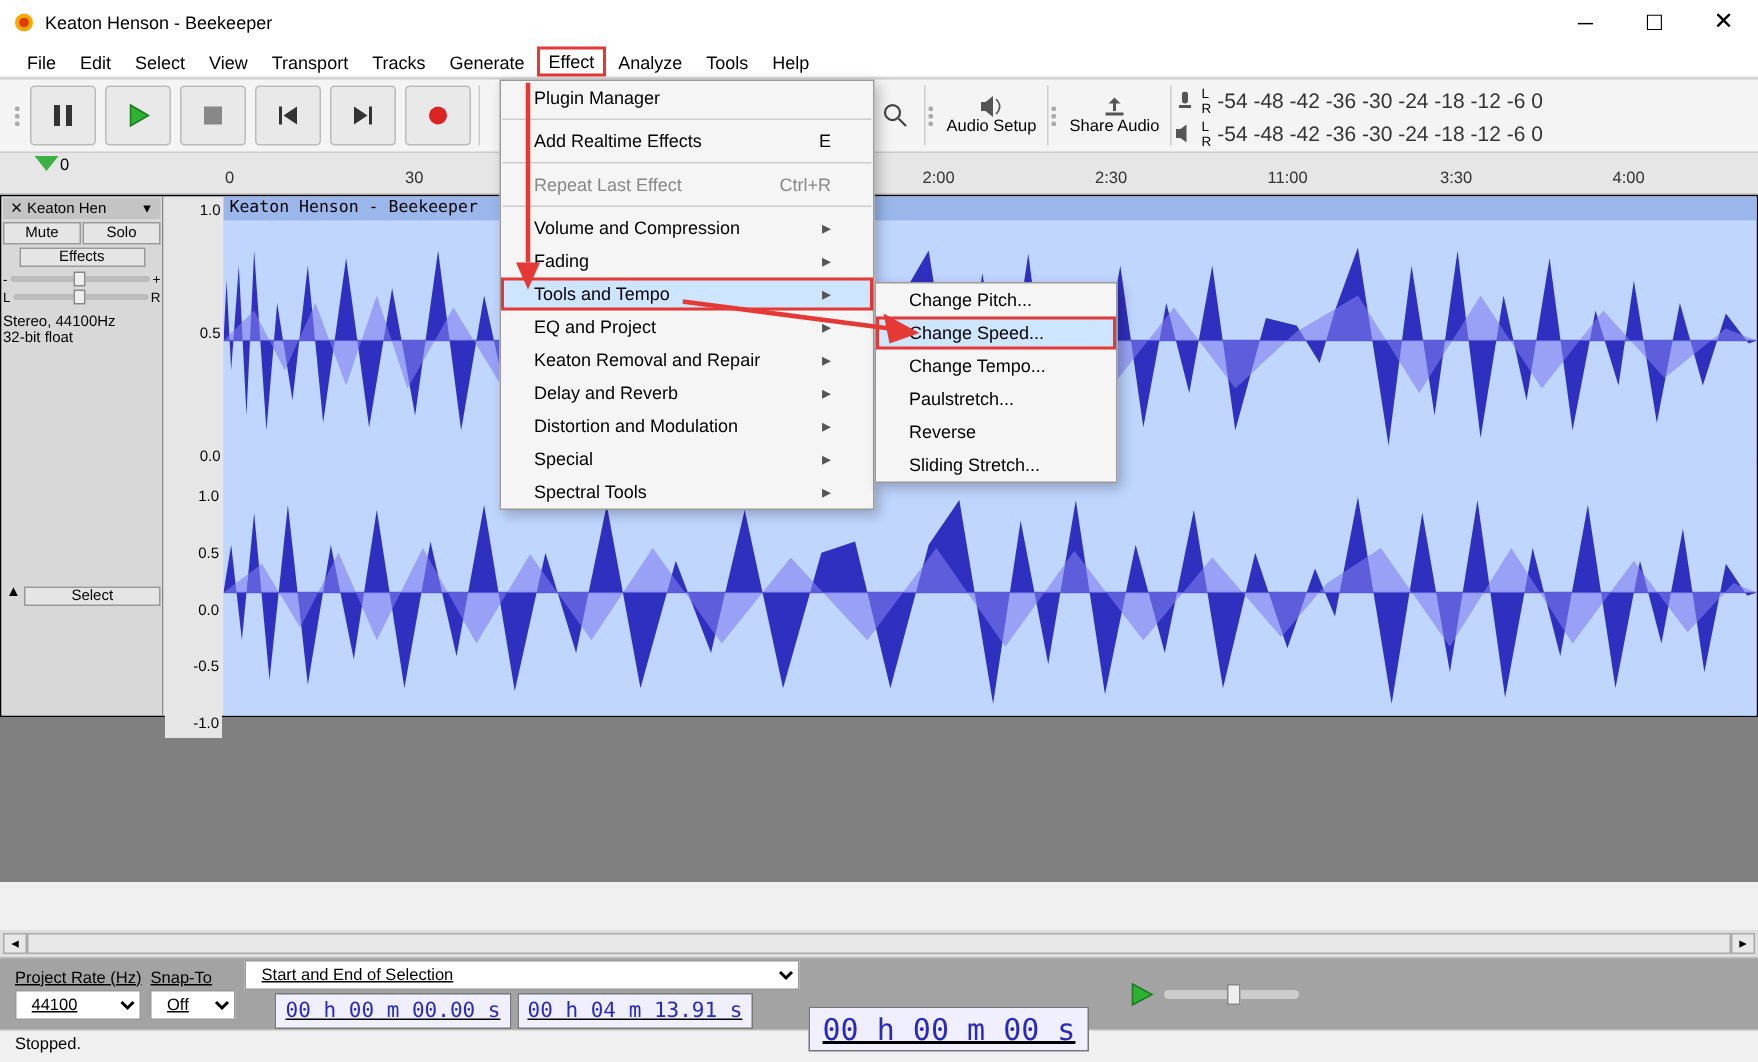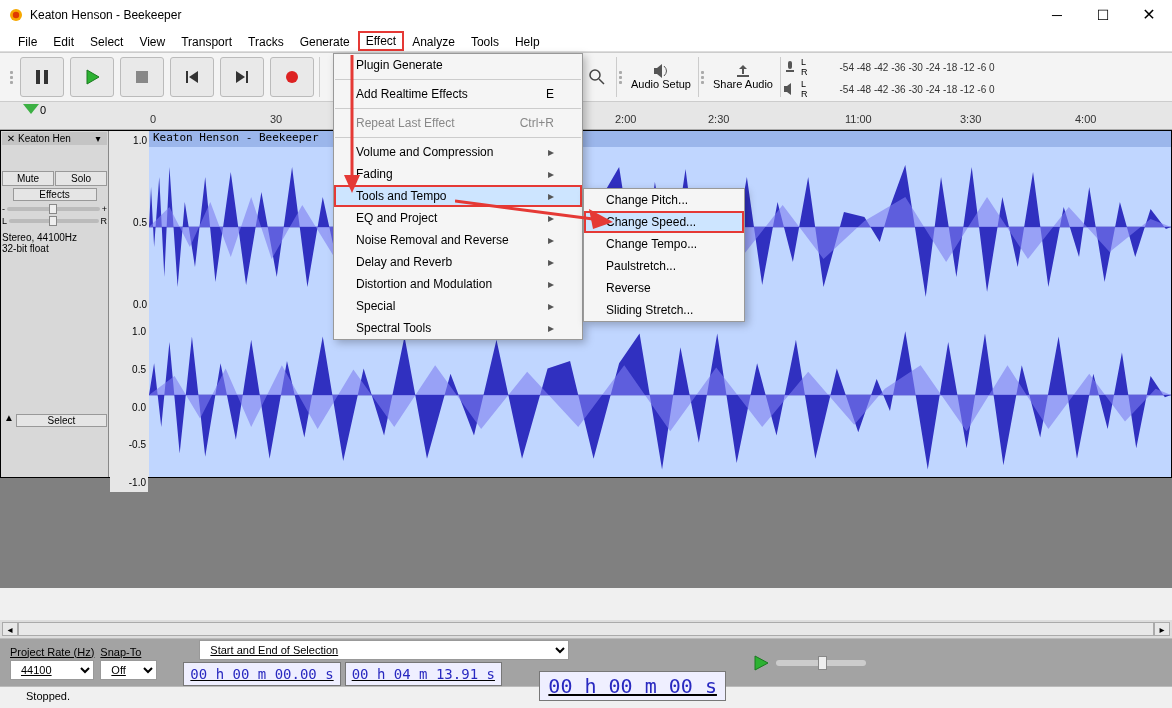--- a/index.html
+++ b/index.html
@@ -21,38 +21,38 @@
   
   .toolbar { height: 50px; background: #f4f4f4; display: flex; align-items: center; padding: 4px 8px; border-top: 1px solid #ccc; border-bottom: 1px solid #ccc; position: relative; }
   .tb-section { display:flex; align-items:center; border-left:1px solid #ccc; height: 100%; padding: 0 2px;}
   .tb-section:first-child { border-left:none; }
   .grip { width:5px; height:30px; display:flex; flex-direction:column; justify-content:center; gap:2px; margin-right:2px;}
   .grip span{width:3px;height:3px;background:#aaa;border-radius:1px;}
   .tb-btn { width: 44px; height: 40px; background: #e9e9e9; border: 1px solid #bbb; border-radius: 3px; margin: 0 3px; display:flex; align-items:center; justify-content:center;}
   .tb-btn.small{width:28px;height:34px;background:transparent;border:none;}
   .tb-vertbtn{display:flex;flex-direction:column;align-items:center;justify-content:center;width:70px;height:44px;font-size:11px;}
   .meter-row{display:flex;align-items:center;gap:4px;font-size:10px;}
-  .meter-scale{font-size:10px; color:#333;margin-left:28px;}
+  .meter-scale{font-size:14px; color:#333;}
 
   
   .ruler { height: 28px; background: #e6e6e6; border-bottom: 1px solid #aaa; position: relative; display:flex; align-items:flex-end;}
   .ruler-num{position:absolute; bottom:4px; font-size:11px; color:#333;}
   .ruler-triangle{position:absolute;left:23px;top:2px;width:0;height:0;border-left:8px solid transparent;border-right:8px solid transparent;border-top:10px solid #3CB043;}
   .ruler-zero{position:absolute;left:40px;top:2px;font-size:11px;}
 
   
   .tracks { background:#777;  }
   .trackrow { display:flex; background:#c0d6ff; border: 1px solid #000;}
   .track-panel { width: 108px; background: #d8d8d8; border-right:1px solid #888; padding:1px; font-size:10px; font-family: monospace; }
   .track-title{display:flex;align-items:center;background:#c4c4c4;padding:1px 2px;}
   .track-title .closer{width:14px;text-align:center;}
   .track-title .name{flex:1; overflow:hidden;white-space:nowrap;}
   .track-title .dd{width:14px;text-align:center;}
   .track-btns{display:flex;gap:1px;margin-top:2px;}
-  .track-btns button{flex:1;font-size:10px;padding:1px 0;background:#e5e5e5;border:1px solid #999;margin-top:24px;}
+  .track-btns button{flex:1;font-size:10px;padding:1px 0;background:#e5e5e5;border:1px solid #999;}
   .track-effects{text-align:center;margin-top:2px;}
   .track-sliders{display:flex;flex-direction:column;gap:2px;margin-top:3px;font-size:9px;}
   .slider-row{display:flex;align-items:center;gap:2px;}
   .slider-track{flex:1;height:4px;background:#bbb;position:relative;border-radius:2px;}
   .slider-thumb{position:absolute;top:-3px;left:45%;width:8px;height:10px;background:#eee;border:1px solid #888;}
   .track-info{margin-top:6px;font-size:10px;white-space:pre;}
   .axis {width: 40px; background:#e6e6e6; font-family:monospace;font-size:10px;display:flex;flex-direction:column;justify-content:space-between;padding:4px 2px;text-align:right;}
   .wave-canvas{flex:1;position:relative;background:#c0d6ff;overflow:hidden;}
   .select-btn{width:100%;font-size:10px;background:#e5e5e5;border:1px solid #999;margin-top:2px;}
   .trackname-bar{background:#9bb6eb;height:16px;font-size:11px;font-family:monospace;padding-left:4px;white-space:nowrap;}
@@ -73,21 +73,21 @@
   
   .bottom{position:absolute;left:0;right:0;bottom:0;}
   .selection-bar{height:48px;background:#a3a3a3;border-top:1px solid #bbb;display:flex;align-items:center;padding:0 10px;gap:6px;font-size:11px;text-decoration:underline;}
   .sel-stack{display:flex;flex-direction:column;gap:2px;}
   .combo{background:#fff;border:1px solid #999;padding:2px 14px 2px 6px;font-size:11px;}
   .time-disp{font-family:monospace;font-size:14px;background:#efefff;border:1px solid #777;padding:3px 6px;color:#2929c0;}
   .time-disp.big{font-size:20px;padding:2px 8px;margin-top:47px;}
   .scroll-strip{height:18px;background:#ddd;display:flex;align-items:center;padding:0 2px;}
   .scroll-strip .cap{width:16px;height:14px;background:#e8e8e8;border:1px solid #aaa;display:flex;align-items:center;justify-content:center;font-size:10px;}
   .scroll-strip .track{flex:1;height:14px;background:#e8e8e8;border:1px solid #aaa;}
-  .statusbar{height:22px;background:#f0f0f0;border-top:1px solid #bbb;padding:3px 26px;font-size:11px;}
+  .statusbar{height:22px;background:#f0f0f0;border-top:1px solid #bbb;padding:3px 10px;font-size:11px;}
   .play-btn-mini{width:18px;height:18px;}
   .play-icon-green{fill:#2db232;stroke:#1b7a20;}
 </style>
 </head>
 <body>
 
 <div class="titlebar">
   <span class="app-icon">
     <svg width="16" height="16">
         <circle cx="8" cy="8" r="6" fill="#f7a800"></circle>
@@ -214,21 +214,21 @@
     </div>
   </div>
 </div>
 
 <div class="ruler">
   <div class="ruler-triangle"></div>
   <div class="ruler-zero">0</div>
   <span class="ruler-num" style="left:150px">0</span>
   <span class="ruler-num" style="left:270px">30</span>
   <span class="ruler-num" style="left:615px">2:00</span>
-  <span class="ruler-num" style="left:708px">2:30</span>
+  <span class="ruler-num" style="left:730px">2:30</span>
   <span class="ruler-num" style="left:845px">11:00</span>
   <span class="ruler-num" style="left:960px">3:30</span>
   <span class="ruler-num" style="left:1075px">4:00</span>
 </div>
 
 <div class="tracks">
   <div class="trackrow" style="height:348px;">
     <div class="track-panel">
       <div class="track-title">
         <span class="closer">✕</span>
@@ -296,21 +296,21 @@
         <path d="M0 80 L25 62 L50 102 L75 55 L100 110 L130 52 L165 112 L200 56 L240 110 L280 52 L325 112 L370 58 L420 110 L465 52 L510 114 L555 54 L600 110 L645 58 L690 108 L720 74 L755 52 L800 114 L840 52 L880 112 L920 60 L955 105 L985 74 L1000 80 Z"></path>
         </g>
       </svg>
     </div>
   </div>
   <div class="gray-band"></div>
 </div>
 
 <div class="dropdown" style="left:333px;top:53px;width:250px;">
   <div class="item">
-      <span>Plugin Generate</span>
+      <span>Plugin Manager</span>
     </div>
   <div class="sep"></div>
   <div class="item">
       <span>Add Realtime Effects</span>
       <span>E</span>
     </div>
   <div class="sep"></div>
   <div class="item disabled">
       <span>Repeat Last Effect</span>
       <span>Ctrl+R</span>
@@ -326,21 +326,21 @@
     </div>
   <div class="item hl boxed">
       <span>Tools and Tempo</span>
       <span class="arrow">▸</span>
     </div>
   <div class="item">
       <span>EQ and Project</span>
       <span class="arrow">▸</span>
     </div>
   <div class="item">
-      <span>Noise Removal and Reverse</span>
+      <span>Keaton Removal and Repair</span>
       <span class="arrow">▸</span>
     </div>
   <div class="item">
       <span>Delay and Reverb</span>
       <span class="arrow">▸</span>
     </div>
   <div class="item">
       <span>Distortion and Modulation</span>
       <span class="arrow">▸</span>
     </div>
@@ -393,21 +393,21 @@
   <div class="selection-bar">
     <div class="sel-stack">
       <span>Project Rate (Hz)</span>
       <select class="combo"><option>44100</option></select>
     </div>
     <div class="sel-stack">
       <span>Snap-To</span>
       <select class="combo"><option>Off</option></select>
     </div>
     <div class="sel-stack" style="flex:0 0 370px;">
-      <select class="combo" style="width:100%;margin-left:36px;"><option>Start and End of Selection</option></select>
+      <select class="combo" style="width:100%;"><option>Start and End of Selection</option></select>
       <div style="display:flex;gap:4px;padding-left:20px;">
         <div class="time-disp">00 h 00 m 00.00 s</div>
         <div class="time-disp">00 h 04 m 13.91 s</div>
       </div>
     </div>
     <div class="time-disp big">00 h 00 m 00 s</div>
     <div style="display:flex;align-items:center;gap:6px;margin-left:20px">
       <svg class="play-btn-mini">
           <polygon points="3,2 16,9 3,16" class="play-icon-green"></polygon>
         </svg>

